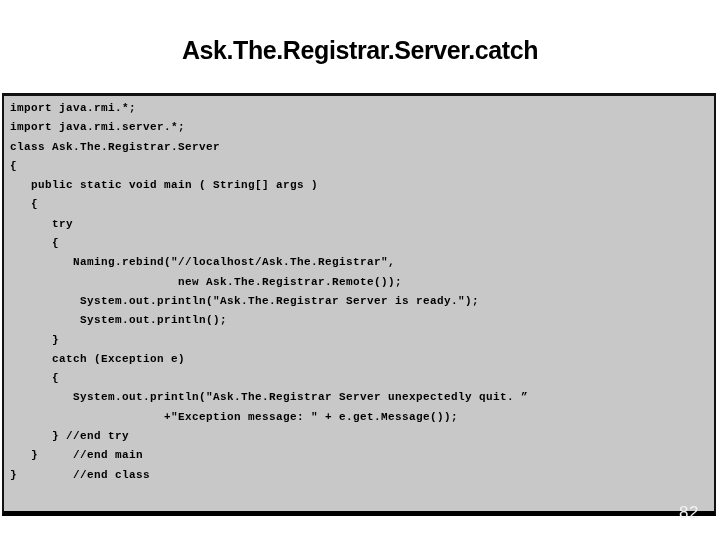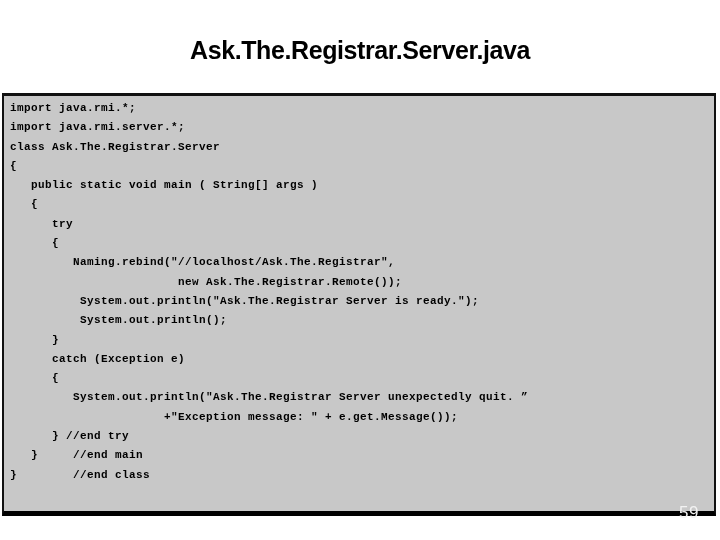--- a/index.html
+++ b/index.html
@@ -84,21 +84,21 @@
     letter-spacing: 0.5px;
     white-space: pre;
     z-index: 5;
   }
 </style>
 </head>
 <body>
 
 <div id="slide">
 
-  <div id="slide-title">Ask.The.Registrar.Server.java</div>
+  <div id="slide-title">Ask.The.Registrar.Server.catch</div>
 
   <div id="code-box">
     <div id="code-lines"><span class="code-line">import java.rmi.*;</span><span class="code-line">import java.rmi.server.*;</span><span class="code-line">class Ask.The.Registrar.Server</span><span class="code-line">{</span><span class="code-line">   public static void main ( String[] args )</span><span class="code-line">   {</span><span class="code-line">      try</span><span class="code-line">      {</span><span class="code-line">         Naming.rebind("//localhost/Ask.The.Registrar",</span><span class="code-line">                        new Ask.The.Registrar.Remote());</span><span class="code-line">          System.out.println("Ask.The.Registrar Server is ready.");</span><span class="code-line">          System.out.println();</span><span class="code-line">      }</span><span class="code-line">      catch (Exception e)</span><span class="code-line">      {</span><span class="code-line">         System.out.println("Ask.The.Registrar Server unexpectedly quit. ”</span><span class="code-line">                      +"Exception message: " + e.get.Message());</span><span class="code-line">      } //end try</span><span class="code-line">   }     //end main</span><span class="code-line">}        //end class</span></div>
   </div>
 
-  <div id="page-number">59</div>
+  <div id="page-number">82</div>
 
 </div>
 
 </body></html>

